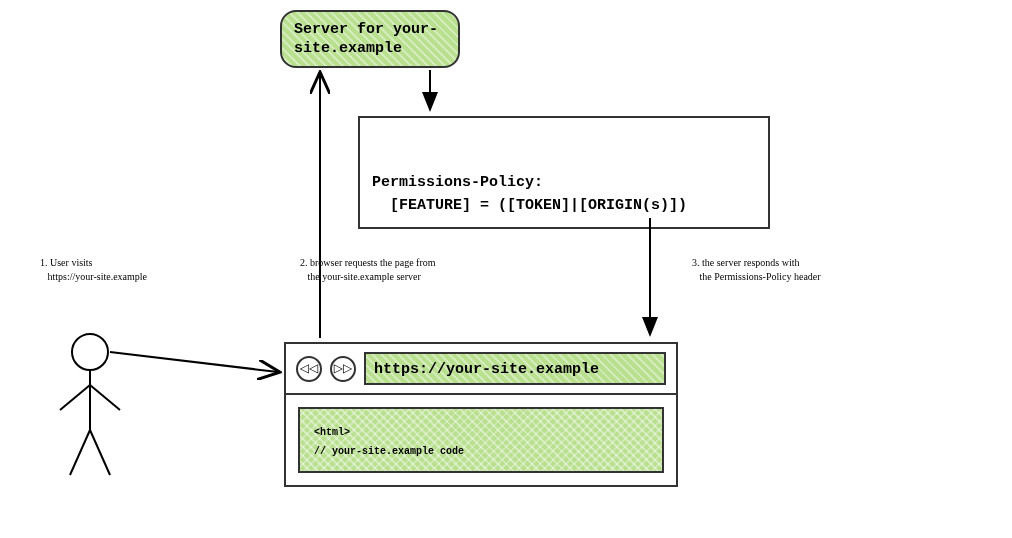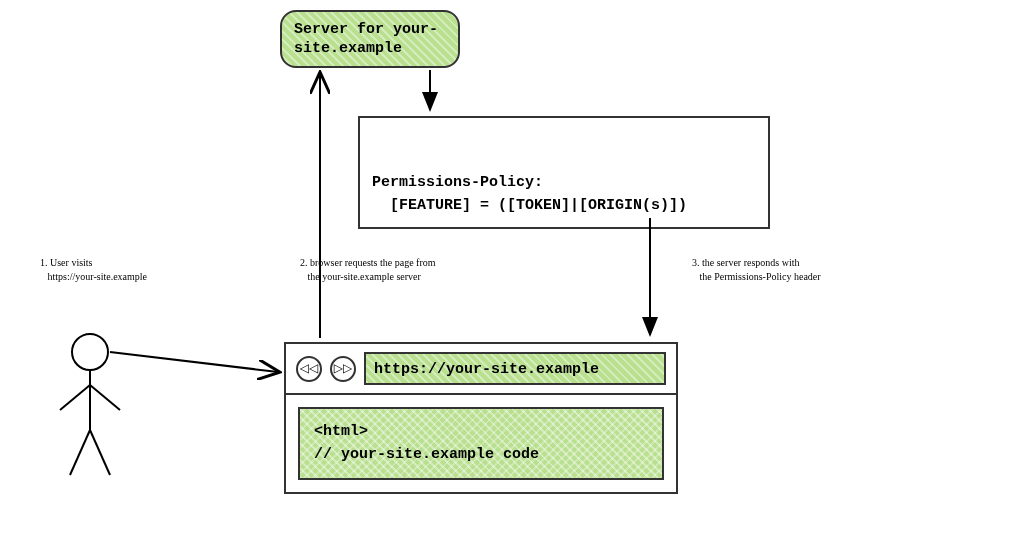--- a/index.html
+++ b/index.html
@@ -82,21 +82,21 @@
 .browser-body {
   padding: 12px;
 }
 .codeblock {
   border: 2px solid #333;
   background: #b8e08f;
   background-image: repeating-linear-gradient(45deg, rgba(255,255,255,0.4) 0 2px, rgba(0,0,0,0) 2px 6px),
                     repeating-linear-gradient(-45deg, rgba(255,255,255,0.3) 0 2px, rgba(0,0,0,0) 2px 6px);
   padding: 12px 14px;
 }
-.codeblock .mono { font-size: 15px; line-height: 1.5; white-space: pre; }
+.codeblock .mono { font-size: 10px; line-height: 1.5; white-space: pre; }
 svg.overlay {
   position: absolute;
   left: 0; top: 0;
   width: 1012px; height: 538px;
   pointer-events: none;
 }
 </style>
 </head>
 <body>
 

